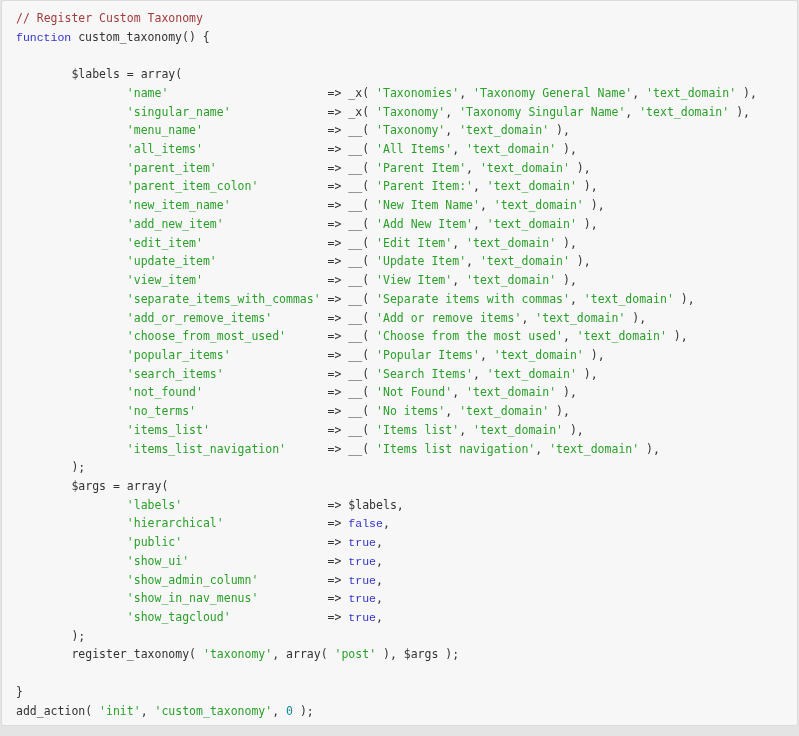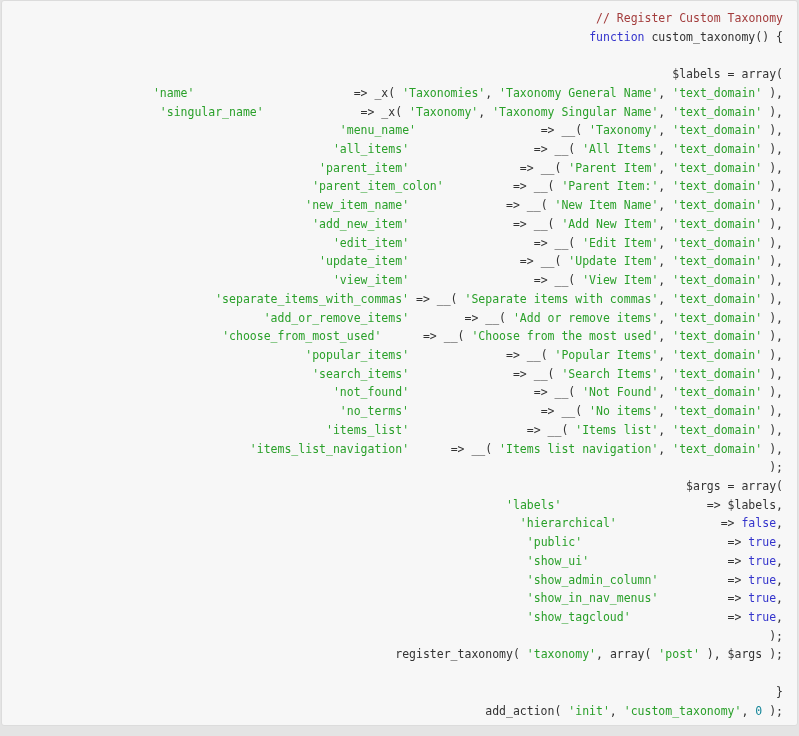--- a/index.html
+++ b/index.html
@@ -17,32 +17,31 @@
   body{
     width:799px;height:736px;position:relative;overflow:hidden;
     background:var(--page);
     font-family:"DejaVu Sans Mono", monospace;
   }
   .code-card{
     position:absolute;left:1px;top:0;width:797px;height:726px;
     background:var(--panel);
     border:1px solid var(--border);
     border-radius:3px;
-    text-align:right;
   }
   pre.code{
     margin:0;padding:8px 14px;
     font-family:"DejaVu Sans Mono", monospace;
     font-size:11.5px;line-height:18.72px;
     color:var(--plain);
     white-space:pre;
   }
   .line{height:18.72px;white-space:pre;}
   .tok-comment{color:var(--comment);}
-  .tok-keyword{color:var(--keyword);}
+  .tok-keyword{color:var(--keyword);font-family:Liberation Mono, monospace;}
   .tok-string{color:var(--string);}
   .tok-number{color:var(--number);}
   .tok-plain{color:var(--plain);}
 </style>
 </head>
 <body>
 
 <div class="code-card">
   <pre class="code" id="code"><div class="line"><span class="tok-comment">// Register Custom Taxonomy</span></div><div class="line"><span class="tok-keyword">function</span><span class="tok-plain"> custom_taxonomy() {</span></div><div class="line"></div><div class="line"><span class="tok-plain">        </span><span class="tok-plain">$labels = array(</span></div><div class="line"><span class="tok-plain">                </span><span class="tok-string">'name'</span><span class="tok-plain">                       </span><span class="tok-plain">=&gt; _x( </span><span class="tok-string">'Taxonomies'</span><span class="tok-plain">, </span><span class="tok-string">'Taxonomy General Name'</span><span class="tok-plain">, </span><span class="tok-string">'text_domain'</span><span class="tok-plain"> ),</span></div><div class="line"><span class="tok-plain">                </span><span class="tok-string">'singular_name'</span><span class="tok-plain">              </span><span class="tok-plain">=&gt; _x( </span><span class="tok-string">'Taxonomy'</span><span class="tok-plain">, </span><span class="tok-string">'Taxonomy Singular Name'</span><span class="tok-plain">, </span><span class="tok-string">'text_domain'</span><span class="tok-plain"> ),</span></div><div class="line"><span class="tok-plain">                </span><span class="tok-string">'menu_name'</span><span class="tok-plain">                  </span><span class="tok-plain">=&gt; __( </span><span class="tok-string">'Taxonomy'</span><span class="tok-plain">, </span><span class="tok-string">'text_domain'</span><span class="tok-plain"> ),</span></div><div class="line"><span class="tok-plain">                </span><span class="tok-string">'all_items'</span><span class="tok-plain">                  </span><span class="tok-plain">=&gt; __( </span><span class="tok-string">'All Items'</span><span class="tok-plain">, </span><span class="tok-string">'text_domain'</span><span class="tok-plain"> ),</span></div><div class="line"><span class="tok-plain">                </span><span class="tok-string">'parent_item'</span><span class="tok-plain">                </span><span class="tok-plain">=&gt; __( </span><span class="tok-string">'Parent Item'</span><span class="tok-plain">, </span><span class="tok-string">'text_domain'</span><span class="tok-plain"> ),</span></div><div class="line"><span class="tok-plain">                </span><span class="tok-string">'parent_item_colon'</span><span class="tok-plain">          </span><span class="tok-plain">=&gt; __( </span><span class="tok-string">'Parent Item:'</span><span class="tok-plain">, </span><span class="tok-string">'text_domain'</span><span class="tok-plain"> ),</span></div><div class="line"><span class="tok-plain">                </span><span class="tok-string">'new_item_name'</span><span class="tok-plain">              </span><span class="tok-plain">=&gt; __( </span><span class="tok-string">'New Item Name'</span><span class="tok-plain">, </span><span class="tok-string">'text_domain'</span><span class="tok-plain"> ),</span></div><div class="line"><span class="tok-plain">                </span><span class="tok-string">'add_new_item'</span><span class="tok-plain">               </span><span class="tok-plain">=&gt; __( </span><span class="tok-string">'Add New Item'</span><span class="tok-plain">, </span><span class="tok-string">'text_domain'</span><span class="tok-plain"> ),</span></div><div class="line"><span class="tok-plain">                </span><span class="tok-string">'edit_item'</span><span class="tok-plain">                  </span><span class="tok-plain">=&gt; __( </span><span class="tok-string">'Edit Item'</span><span class="tok-plain">, </span><span class="tok-string">'text_domain'</span><span class="tok-plain"> ),</span></div><div class="line"><span class="tok-plain">                </span><span class="tok-string">'update_item'</span><span class="tok-plain">                </span><span class="tok-plain">=&gt; __( </span><span class="tok-string">'Update Item'</span><span class="tok-plain">, </span><span class="tok-string">'text_domain'</span><span class="tok-plain"> ),</span></div><div class="line"><span class="tok-plain">                </span><span class="tok-string">'view_item'</span><span class="tok-plain">                  </span><span class="tok-plain">=&gt; __( </span><span class="tok-string">'View Item'</span><span class="tok-plain">, </span><span class="tok-string">'text_domain'</span><span class="tok-plain"> ),</span></div><div class="line"><span class="tok-plain">                </span><span class="tok-string">'separate_items_with_commas'</span><span class="tok-plain"> </span><span class="tok-plain">=&gt; __( </span><span class="tok-string">'Separate items with commas'</span><span class="tok-plain">, </span><span class="tok-string">'text_domain'</span><span class="tok-plain"> ),</span></div><div class="line"><span class="tok-plain">                </span><span class="tok-string">'add_or_remove_items'</span><span class="tok-plain">        </span><span class="tok-plain">=&gt; __( </span><span class="tok-string">'Add or remove items'</span><span class="tok-plain">, </span><span class="tok-string">'text_domain'</span><span class="tok-plain"> ),</span></div><div class="line"><span class="tok-plain">                </span><span class="tok-string">'choose_from_most_used'</span><span class="tok-plain">      </span><span class="tok-plain">=&gt; __( </span><span class="tok-string">'Choose from the most used'</span><span class="tok-plain">, </span><span class="tok-string">'text_domain'</span><span class="tok-plain"> ),</span></div><div class="line"><span class="tok-plain">                </span><span class="tok-string">'popular_items'</span><span class="tok-plain">              </span><span class="tok-plain">=&gt; __( </span><span class="tok-string">'Popular Items'</span><span class="tok-plain">, </span><span class="tok-string">'text_domain'</span><span class="tok-plain"> ),</span></div><div class="line"><span class="tok-plain">                </span><span class="tok-string">'search_items'</span><span class="tok-plain">               </span><span class="tok-plain">=&gt; __( </span><span class="tok-string">'Search Items'</span><span class="tok-plain">, </span><span class="tok-string">'text_domain'</span><span class="tok-plain"> ),</span></div><div class="line"><span class="tok-plain">                </span><span class="tok-string">'not_found'</span><span class="tok-plain">                  </span><span class="tok-plain">=&gt; __( </span><span class="tok-string">'Not Found'</span><span class="tok-plain">, </span><span class="tok-string">'text_domain'</span><span class="tok-plain"> ),</span></div><div class="line"><span class="tok-plain">                </span><span class="tok-string">'no_terms'</span><span class="tok-plain">                   </span><span class="tok-plain">=&gt; __( </span><span class="tok-string">'No items'</span><span class="tok-plain">, </span><span class="tok-string">'text_domain'</span><span class="tok-plain"> ),</span></div><div class="line"><span class="tok-plain">                </span><span class="tok-string">'items_list'</span><span class="tok-plain">                 </span><span class="tok-plain">=&gt; __( </span><span class="tok-string">'Items list'</span><span class="tok-plain">, </span><span class="tok-string">'text_domain'</span><span class="tok-plain"> ),</span></div><div class="line"><span class="tok-plain">                </span><span class="tok-string">'items_list_navigation'</span><span class="tok-plain">      </span><span class="tok-plain">=&gt; __( </span><span class="tok-string">'Items list navigation'</span><span class="tok-plain">, </span><span class="tok-string">'text_domain'</span><span class="tok-plain"> ),</span></div><div class="line"><span class="tok-plain">        </span><span class="tok-plain">);</span></div><div class="line"><span class="tok-plain">        </span><span class="tok-plain">$args = array(</span></div><div class="line"><span class="tok-plain">                </span><span class="tok-string">'labels'</span><span class="tok-plain">                     </span><span class="tok-plain">=&gt; $labels,</span></div><div class="line"><span class="tok-plain">                </span><span class="tok-string">'hierarchical'</span><span class="tok-plain">               </span><span class="tok-plain">=&gt; </span><span class="tok-keyword">false</span><span class="tok-plain">,</span></div><div class="line"><span class="tok-plain">                </span><span class="tok-string">'public'</span><span class="tok-plain">                     </span><span class="tok-plain">=&gt; </span><span class="tok-keyword">true</span><span class="tok-plain">,</span></div><div class="line"><span class="tok-plain">                </span><span class="tok-string">'show_ui'</span><span class="tok-plain">                    </span><span class="tok-plain">=&gt; </span><span class="tok-keyword">true</span><span class="tok-plain">,</span></div><div class="line"><span class="tok-plain">                </span><span class="tok-string">'show_admin_column'</span><span class="tok-plain">          </span><span class="tok-plain">=&gt; </span><span class="tok-keyword">true</span><span class="tok-plain">,</span></div><div class="line"><span class="tok-plain">                </span><span class="tok-string">'show_in_nav_menus'</span><span class="tok-plain">          </span><span class="tok-plain">=&gt; </span><span class="tok-keyword">true</span><span class="tok-plain">,</span></div><div class="line"><span class="tok-plain">                </span><span class="tok-string">'show_tagcloud'</span><span class="tok-plain">              </span><span class="tok-plain">=&gt; </span><span class="tok-keyword">true</span><span class="tok-plain">,</span></div><div class="line"><span class="tok-plain">        </span><span class="tok-plain">);</span></div><div class="line"><span class="tok-plain">        </span><span class="tok-plain">register_taxonomy( </span><span class="tok-string">'taxonomy'</span><span class="tok-plain">, array( </span><span class="tok-string">'post'</span><span class="tok-plain"> ), $args );</span></div><div class="line"></div><div class="line"><span class="tok-plain">}</span></div><div class="line"><span class="tok-plain">add_action( </span><span class="tok-string">'init'</span><span class="tok-plain">, </span><span class="tok-string">'custom_taxonomy'</span><span class="tok-plain">, </span><span class="tok-number">0</span><span class="tok-plain"> );</span></div></pre>
 </div>

